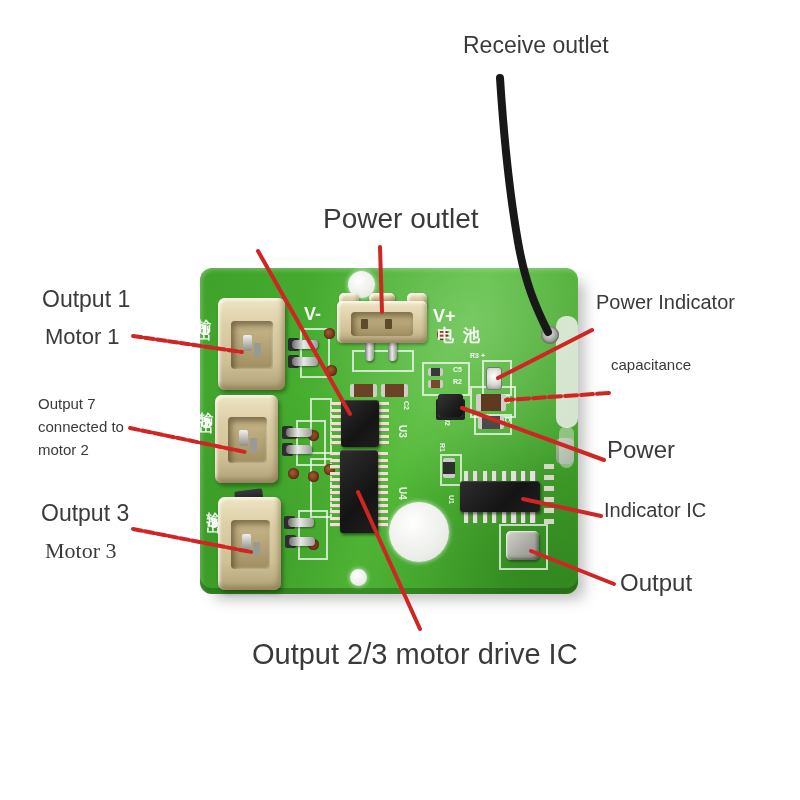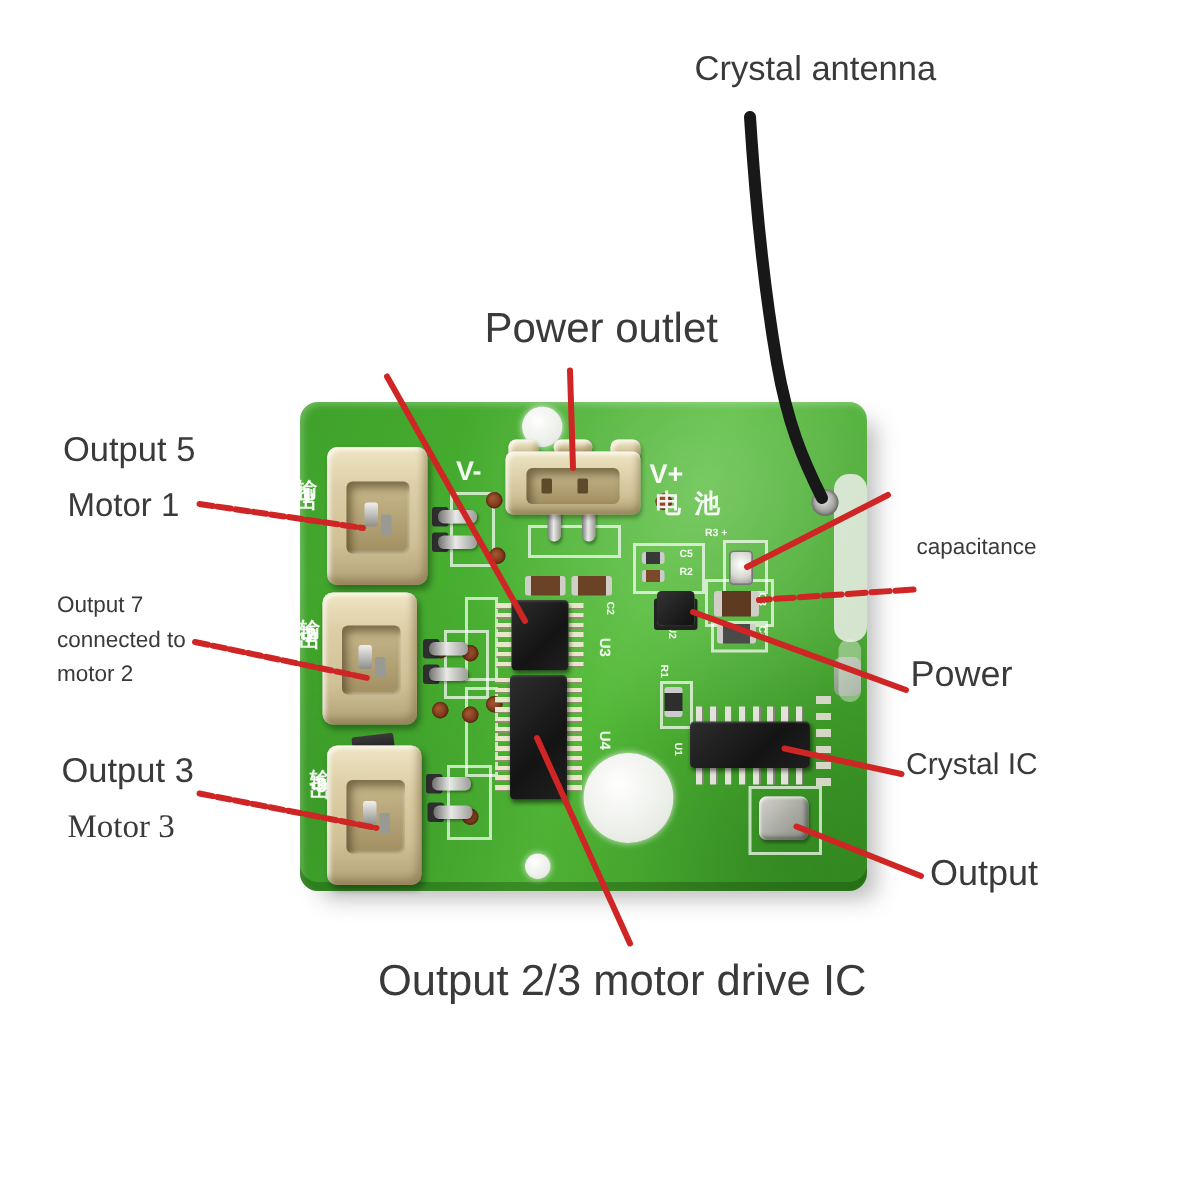--- a/index.html
+++ b/index.html
@@ -192,27 +192,28 @@
     <line x1="130" y1="428" x2="245" y2="452" stroke="#cf2525" stroke-width="4" stroke-linecap="round" stroke-dasharray="9 3"></line>
     <line x1="133" y1="529" x2="251" y2="552" stroke="#cf2525" stroke-width="4" stroke-linecap="round" stroke-dasharray="9 3"></line>
     <line x1="592" y1="330" x2="498" y2="378" stroke="#cf2525" stroke-width="4" stroke-linecap="round"></line>
     <line x1="609" y1="393" x2="506" y2="400" stroke="#cf2525" stroke-width="4" stroke-linecap="round" stroke-dasharray="12 4"></line>
     <line x1="604" y1="460" x2="462" y2="408" stroke="#cf2525" stroke-width="4" stroke-linecap="round"></line>
     <line x1="601" y1="516" x2="523" y2="499" stroke="#cf2525" stroke-width="4" stroke-linecap="round"></line>
     <line x1="614" y1="584" x2="531" y2="551" stroke="#cf2525" stroke-width="4" stroke-linecap="round"></line>
     <line x1="358" y1="492" x2="420" y2="629" stroke="#cf2525" stroke-width="4" stroke-linecap="round"></line>
   </svg>
 
-  <div class="lbl" style="left:463px;top:33px;font-size:23px;">Crystal antenna</div>
+  <div class="lbl" style="left:463px;top:33px;font-size:23px;">Receive outlet</div>
   <div class="lbl" style="left:323px;top:204px;font-size:28px;">Power outlet</div>
-  <div class="lbl" style="left:42px;top:287px;font-size:23px;">Output 5</div>
+  <div class="lbl" style="left:42px;top:287px;font-size:23px;">Output 1</div>
   <div class="lbl" style="left:45px;top:325px;font-size:22px;">Motor 1</div>
   <div class="lbl" style="left:38px;top:396px;font-size:15px;">Output 7</div>
   <div class="lbl" style="left:38px;top:419px;font-size:15px;">connected to</div>
   <div class="lbl" style="left:38px;top:442px;font-size:15px;">motor 2</div>
   <div class="lbl" style="left:41px;top:501px;font-size:23px;">Output 3</div>
   <div class="lbl" style="left:45px;top:539px;font-size:22px;font-family:Liberation Serif, serif;">Motor 3</div>
+  <div class="lbl" style="left:596px;top:291px;font-size:20px;">Power Indicator</div>
   <div class="lbl" style="left:611px;top:357px;font-size:15px;">capacitance</div>
   <div class="lbl" style="left:607px;top:437px;font-size:24px;">Power</div>
-  <div class="lbl" style="left:604px;top:499px;font-size:20px;">Crystal IC</div>
+  <div class="lbl" style="left:604px;top:499px;font-size:20px;">Indicator IC</div>
   <div class="lbl" style="left:620px;top:570px;font-size:24px;">Output</div>
   <div class="lbl" style="left:252px;top:639px;font-size:29px;">Output 2/3 motor drive IC</div>
 </div>
 
 </body></html>

